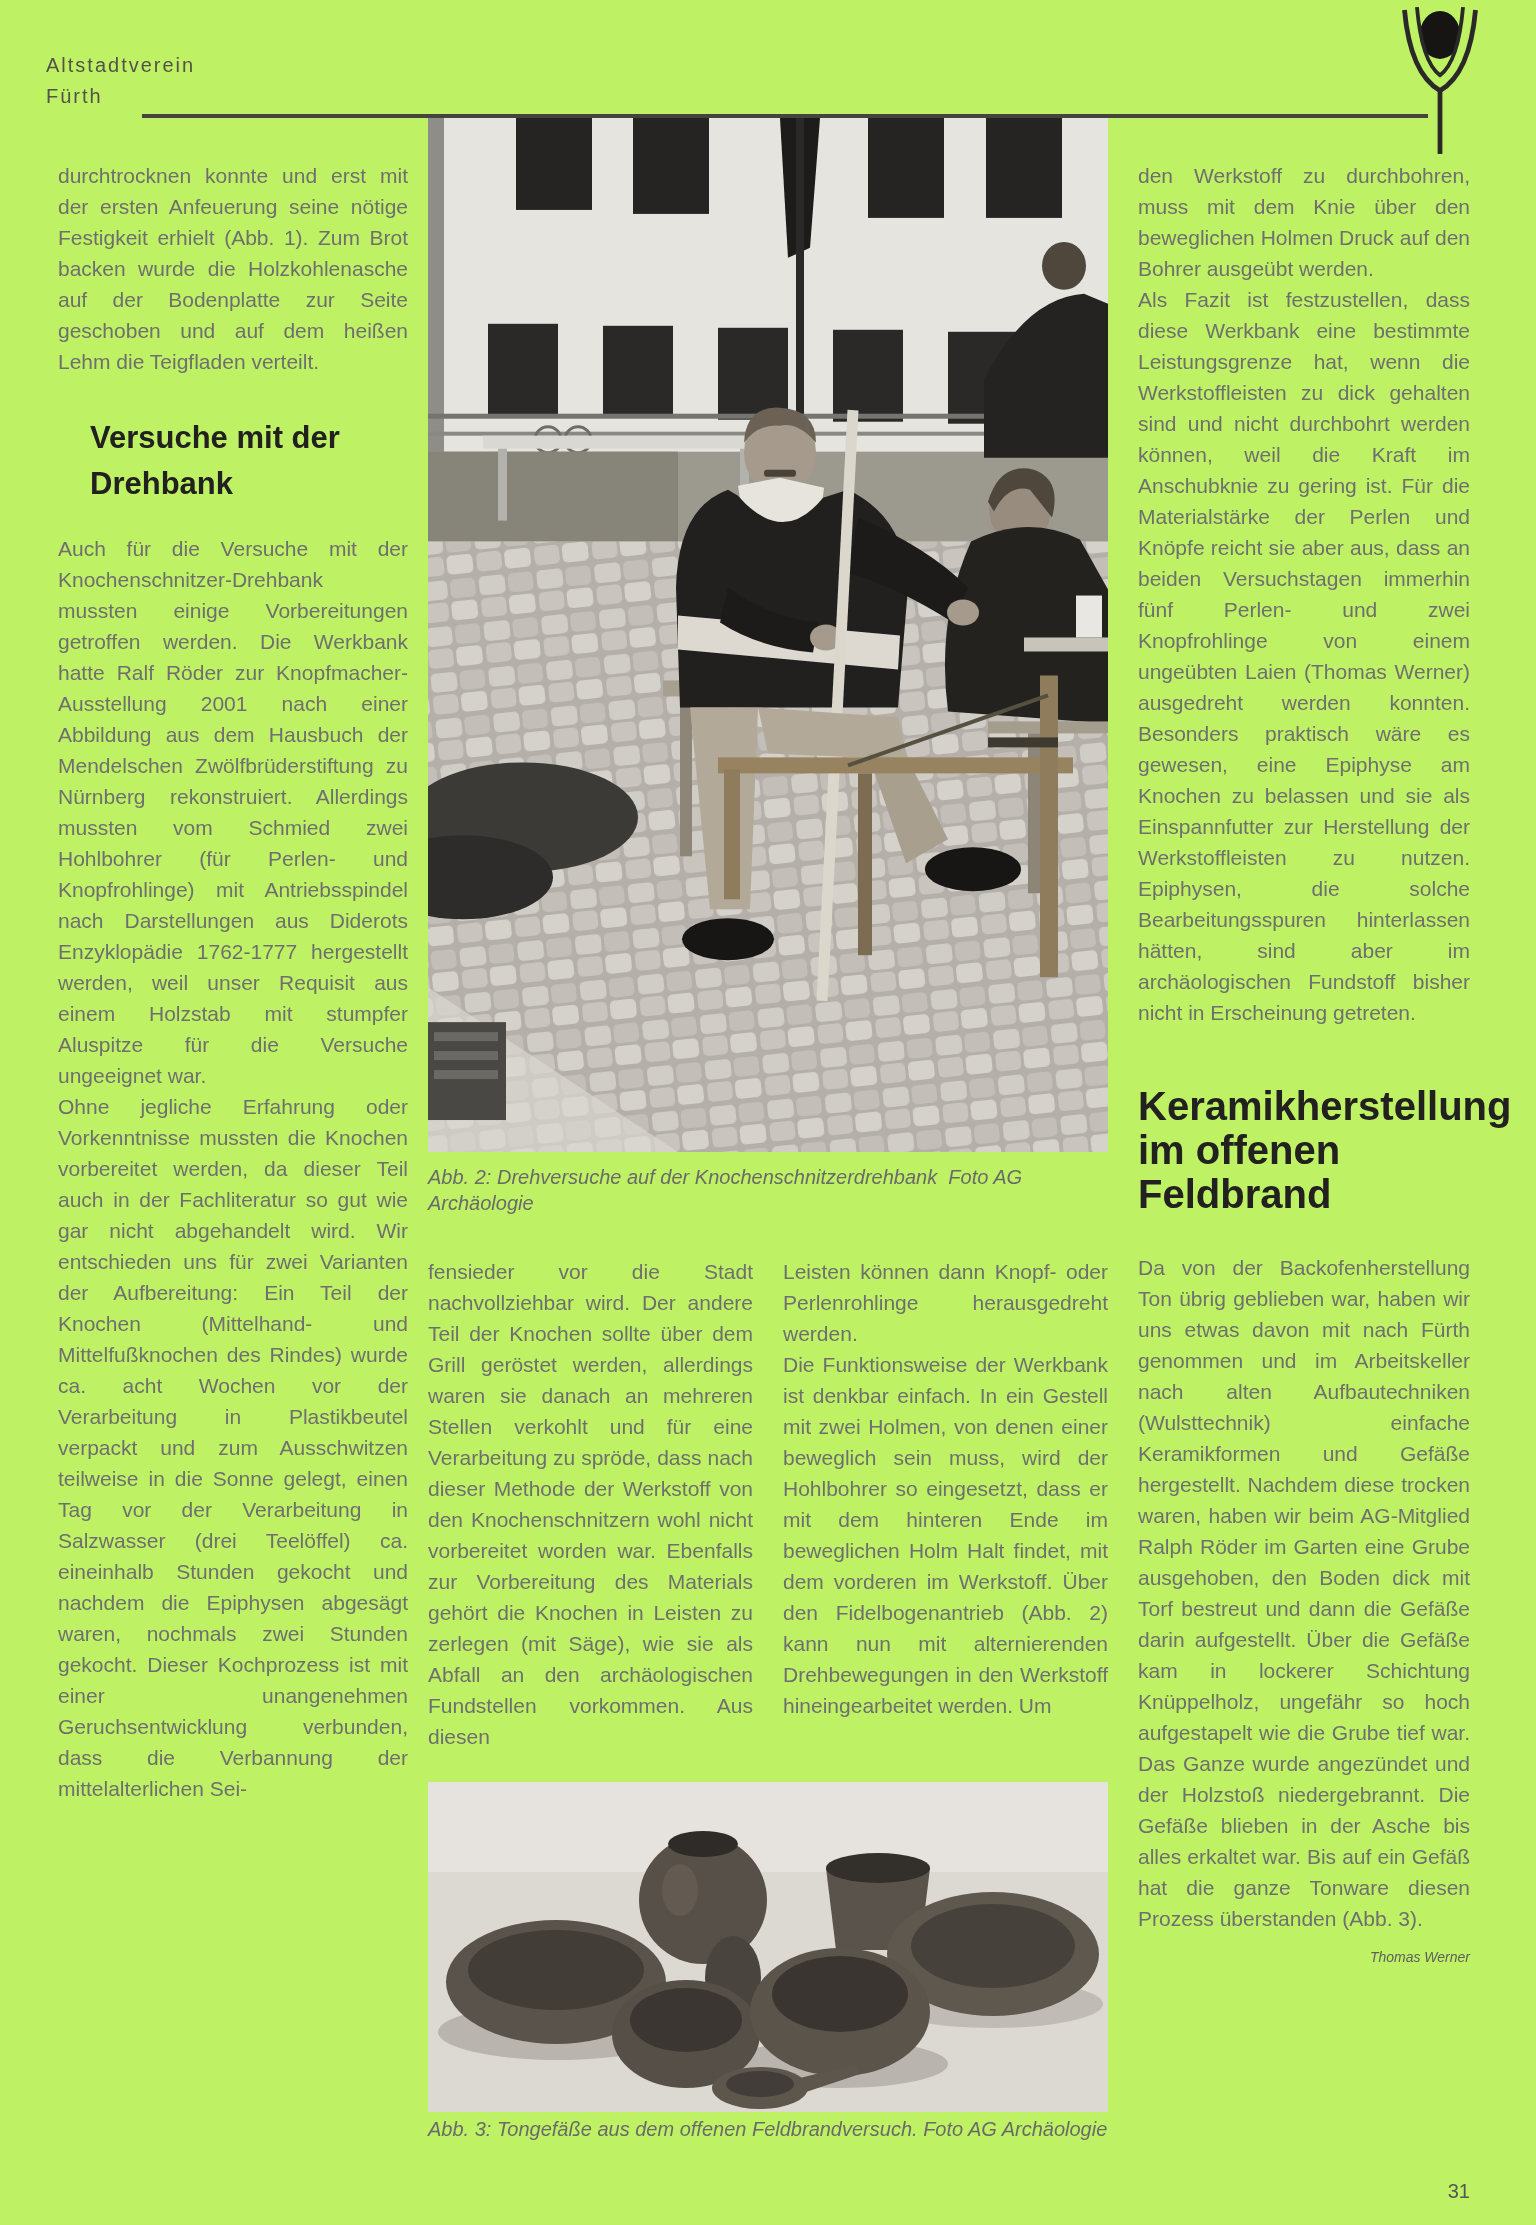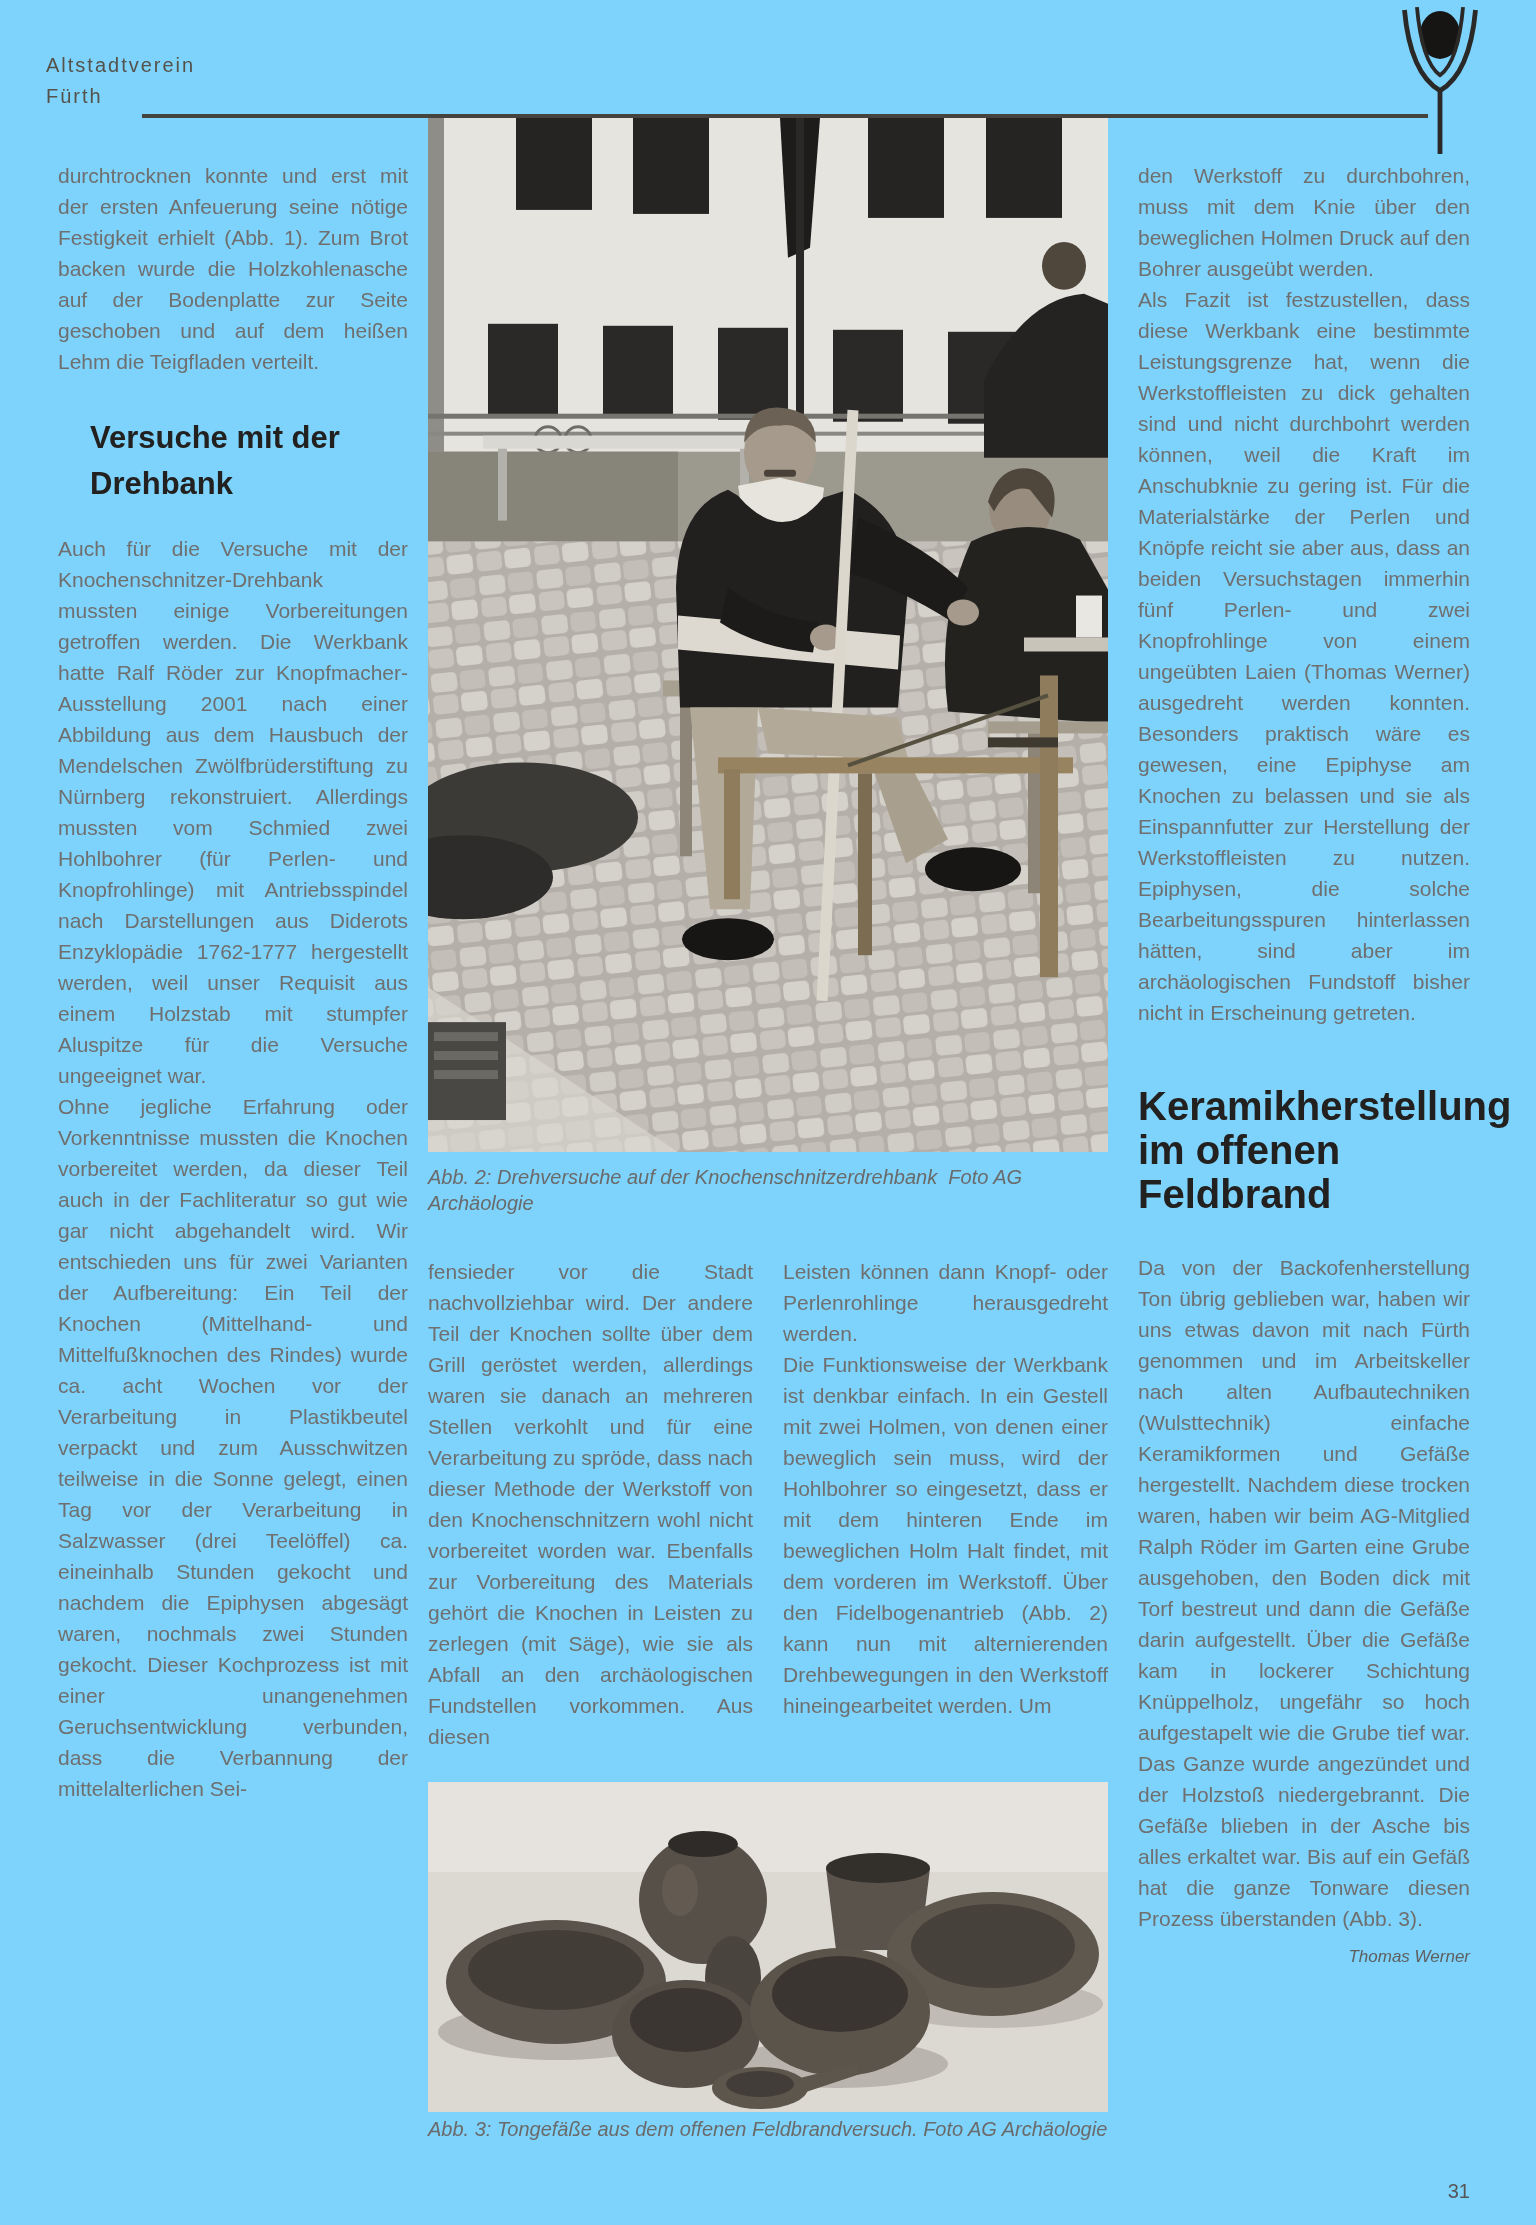--- a/index.html
+++ b/index.html
@@ -1,18 +1,18 @@
 <!DOCTYPE html>
 <html lang="de"><head>
 <meta charset="utf-8">
 <style>
   html,body{margin:0;padding:0;background:#e9e7e2;}
   .page{
     position:relative; width:1536px; height:2225px; margin:0 auto;
-    background:#7dd3fc; overflow:hidden;
+    background:#bef264; overflow:hidden;
     font-family:"Liberation Sans", sans-serif; color:#6f6f6f;
   }
   
   .brand{position:absolute; left:46px; top:50px; font-size:20px; line-height:31px;
          letter-spacing:2px; color:#55524a;}
   .header-rule{position:absolute; left:142px; top:114px; width:1286px; height:4px;
          background:#45433d;}
   .logo{position:absolute; left:1392px; top:6px; width:96px; height:150px;}
   
   .col-left{position:absolute; left:58px; top:160px; width:350px;}
@@ -24,21 +24,21 @@
   .heading-right{font-size:40px; line-height:44px; margin-top:56px; margin-bottom:36px;}
   
   .photo{display:block; width:680px;}
   .photo-abb2{height:1034px;}
   .photo-abb3{height:330px; margin-top:30px;}
   .caption{font-style:italic; font-size:20px; line-height:26px; color:#6a6a6a;
            margin-top:12px; white-space:pre-wrap;}
   .caption-abb3{margin-top:4px;}
   .mid-text{display:flex; gap:30px; margin-top:40px;}
   .mid-col{flex:1 1 0; min-width:0;}
-  .signature{font-style:italic; text-align:right; font-size:17px; line-height:30px;
+  .signature{font-style:italic; text-align:right; font-size:14px; line-height:30px;
              color:#5f5f5f; margin-top:8px;}
   .page-number{position:absolute; right:66px; bottom:22px; font-size:20px; color:#565656;}
 </style>
 </head>
 <body>
 
 <div class="page">
 
   <div class="brand">
     <div>Altstadtverein</div>

